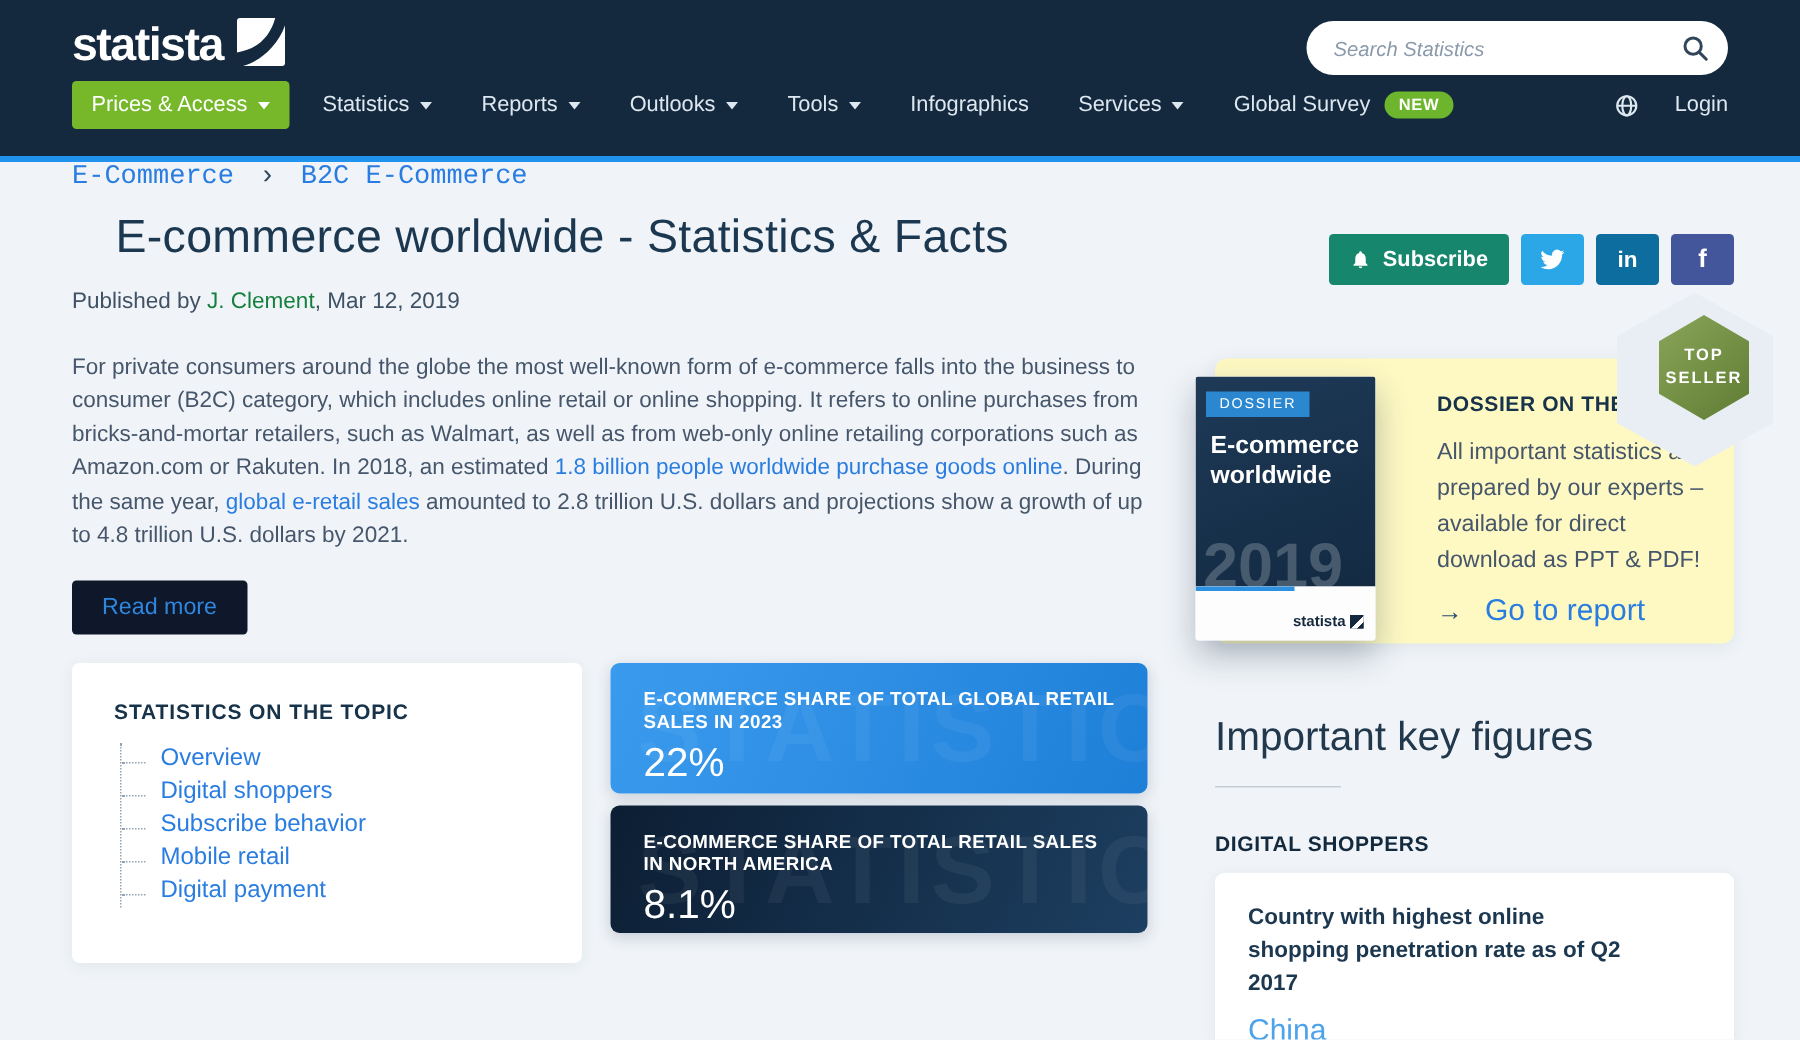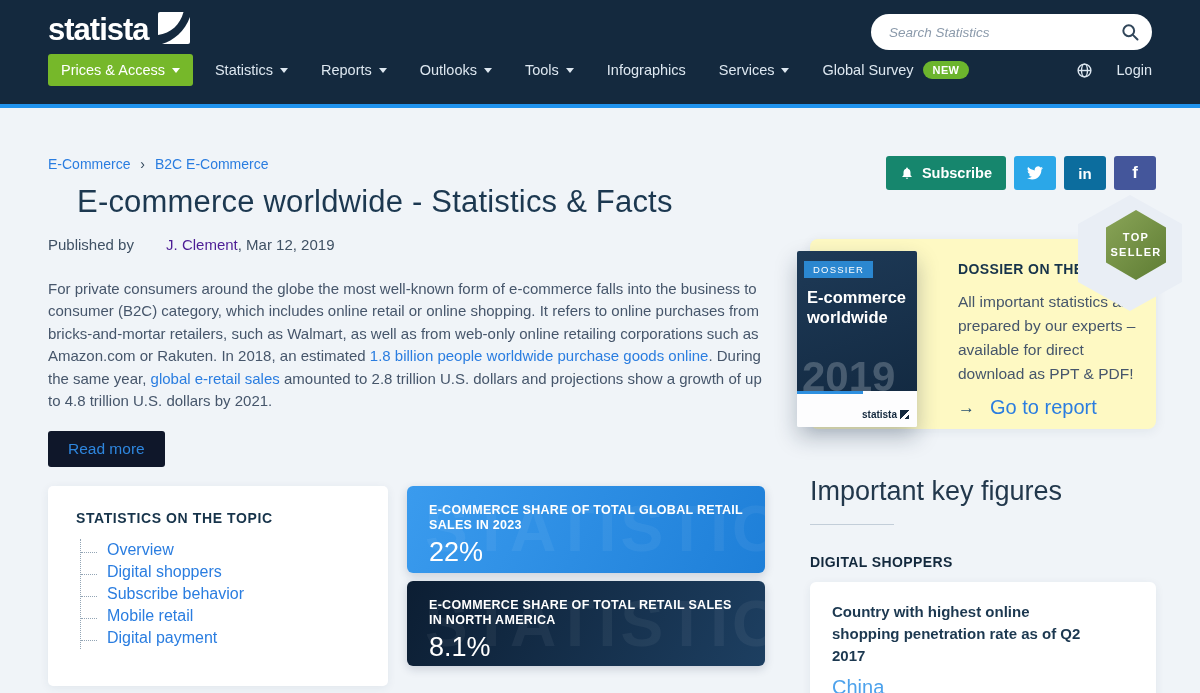--- a/index.html
+++ b/index.html
@@ -30,26 +30,26 @@
                padding:3px 10px; margin-left:9px; letter-spacing:.4px; }
   .nav-right { margin-left:auto; display:flex; align-items:center; gap:24px; }
   .login { color:#dde7f0; font-size:14.5px; cursor:pointer; }
 
   
   .page { display:flex; padding:0 48px; }
   .col-main { width:717px; margin-right:45px; }
   .col-side { width:346px; }
 
   
-  .breadcrumb { margin-top:48px; font-size:14px; color:#33475c; }
+  .breadcrumb { font-size:18px; color:#33475c;font-family:Liberation Mono, monospace; }
   .breadcrumb a { color:#2a7de0; }
   .bc-sep { margin:0 6px; color:#33475c; }
   h1.title { margin-top:12px; font-size:31px; font-weight:300; color:#1c3850; letter-spacing:.2px;margin-left:29px; }
   .published { margin-top:16px; font-size:15px; color:#3f5164; }
-  .published a { color:#4c1d95;margin-left:28px; }
+  .published a { color:#15803d; }
   .intro { margin-top:25px; font-size:15px; line-height:22.4px; color:#46566b; }
   .intro a { color:#2a7de0; }
   .read-more { display:inline-block; margin-top:19px; background:#0f172a; color:#2e86de; font-size:15.5px;
                border:none; border-radius:3px; padding:9px 20px; cursor:pointer;
                font-family:"Liberation Sans", sans-serif; }
 
   .cards-row { display:flex; margin-top:19px; gap:19px; align-items:flex-start; }
   .topic-card { width:340px; height:200px; background:#fff; border-radius:5px;
                 box-shadow:0 2px 10px rgba(25,50,80,.07); padding:24px 28px; }
   .topic-head { font-size:14px; font-weight:bold; color:#16334a; letter-spacing:.6px; }

